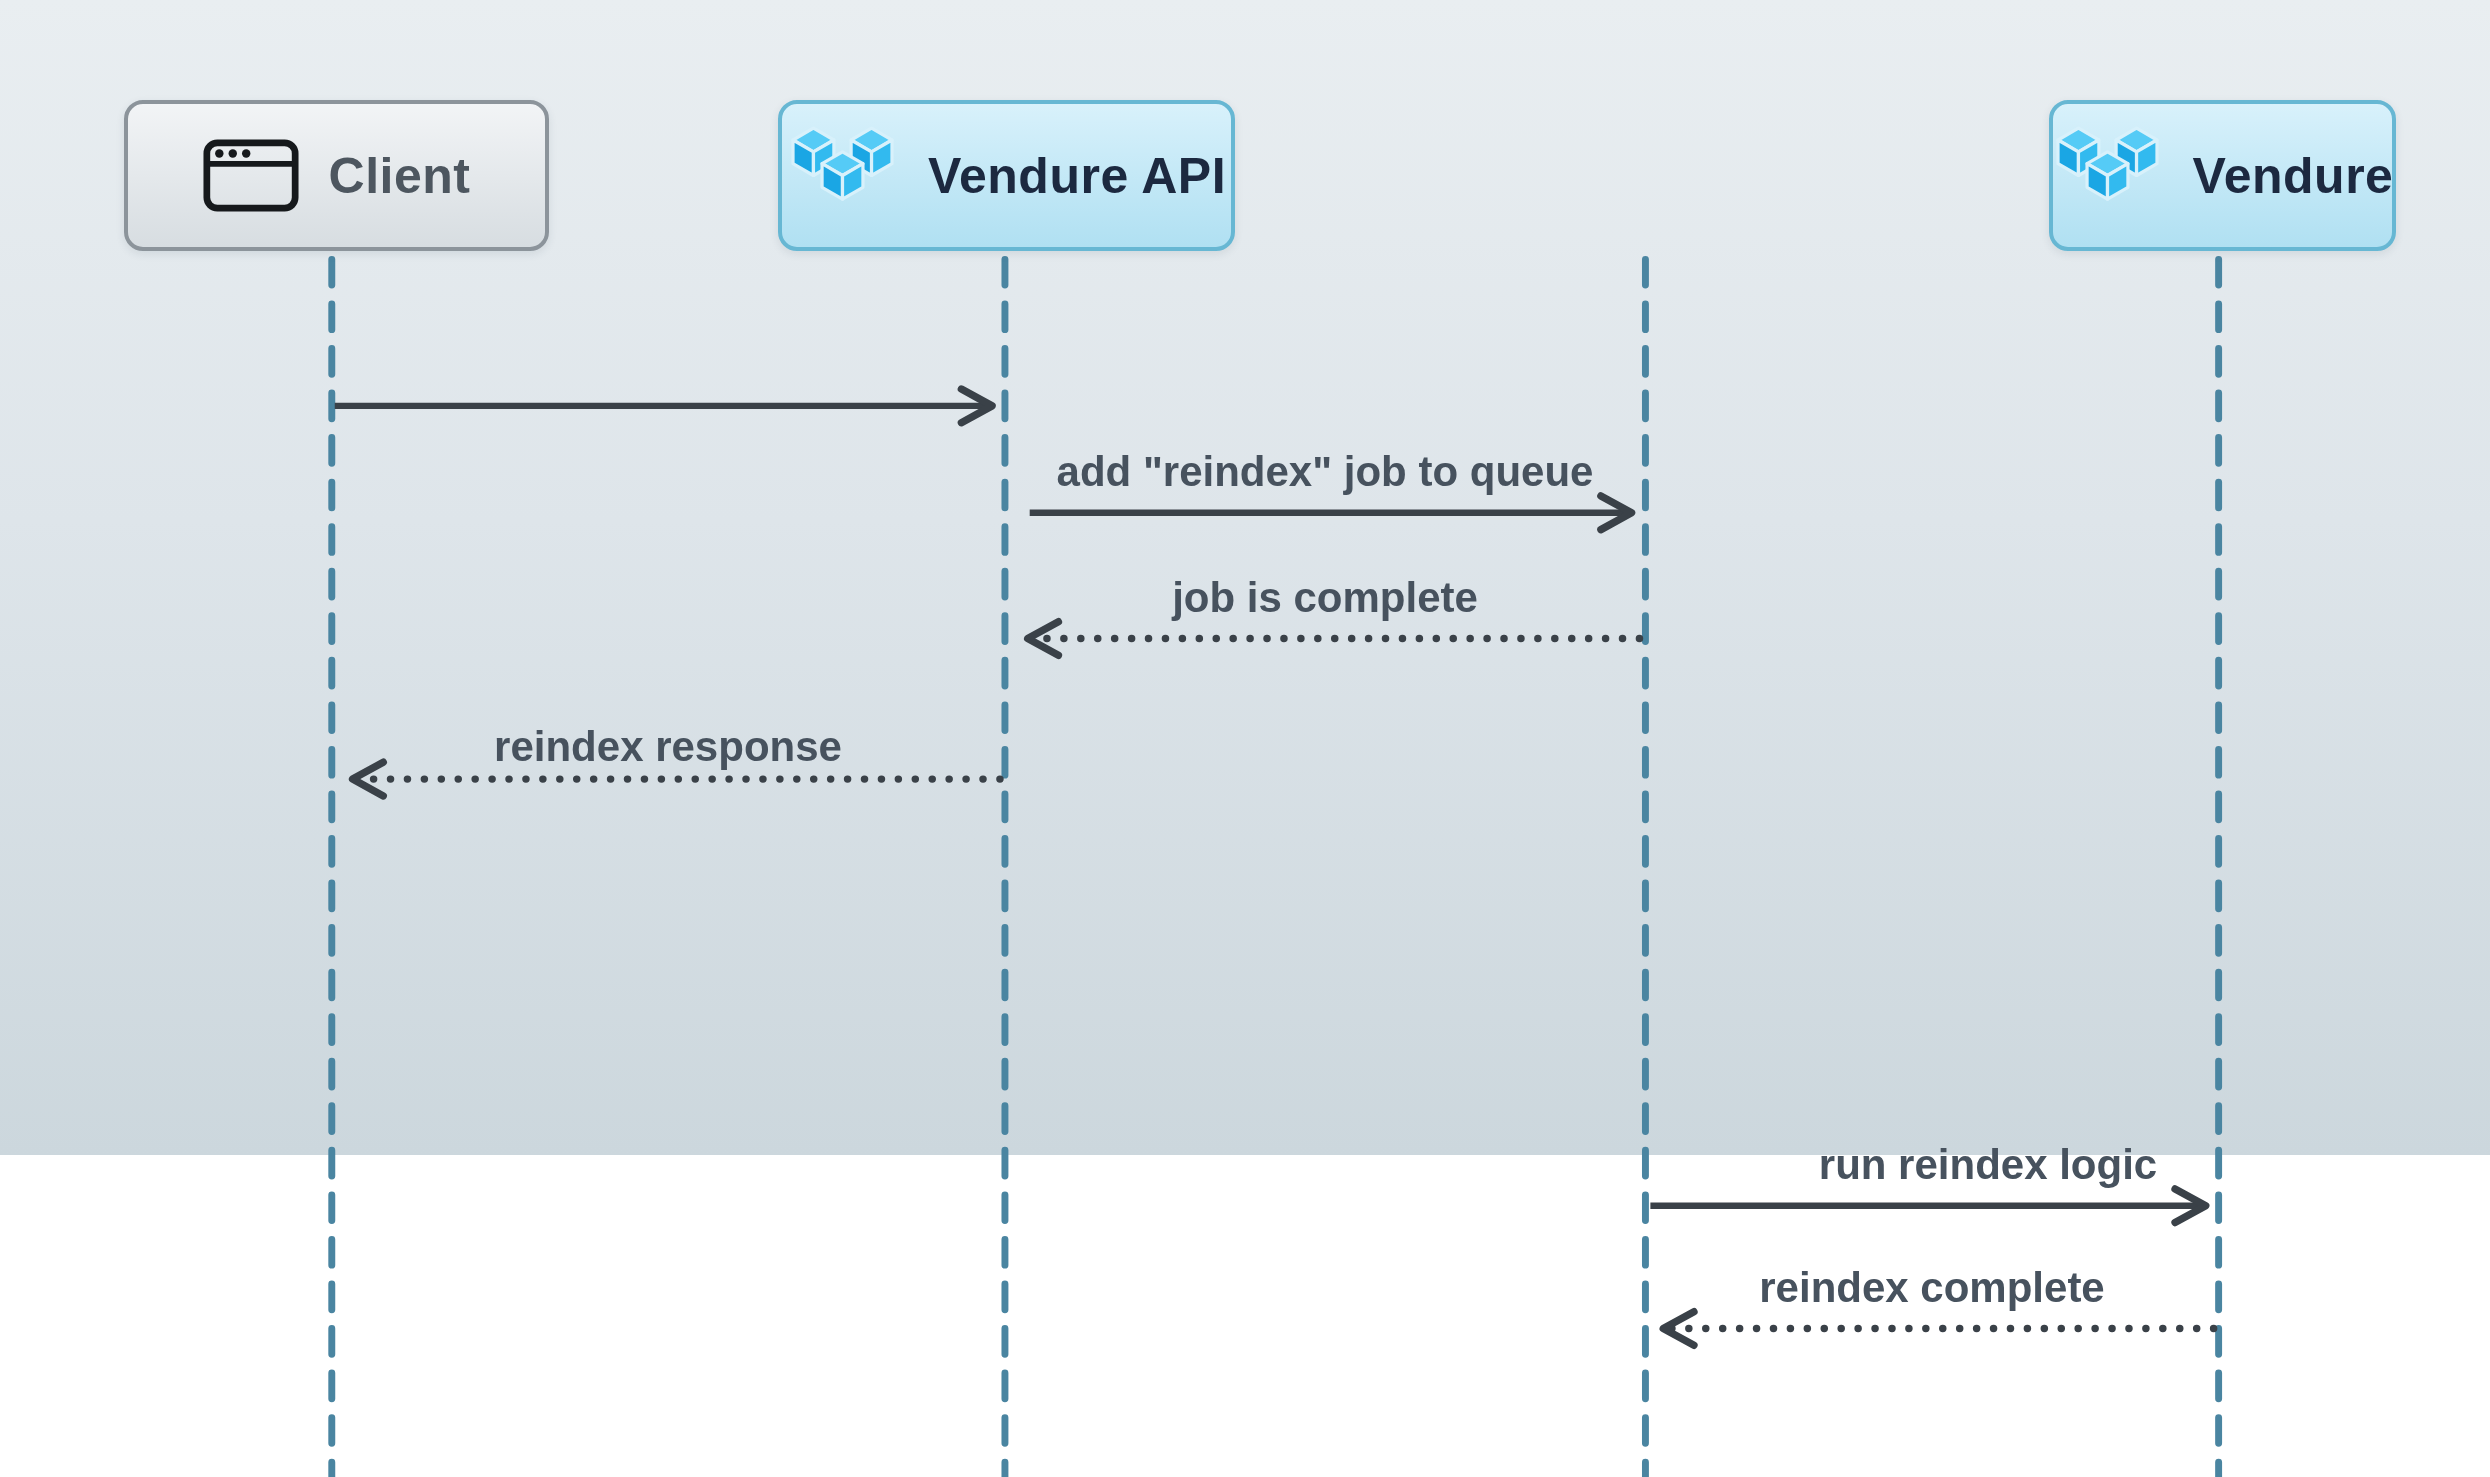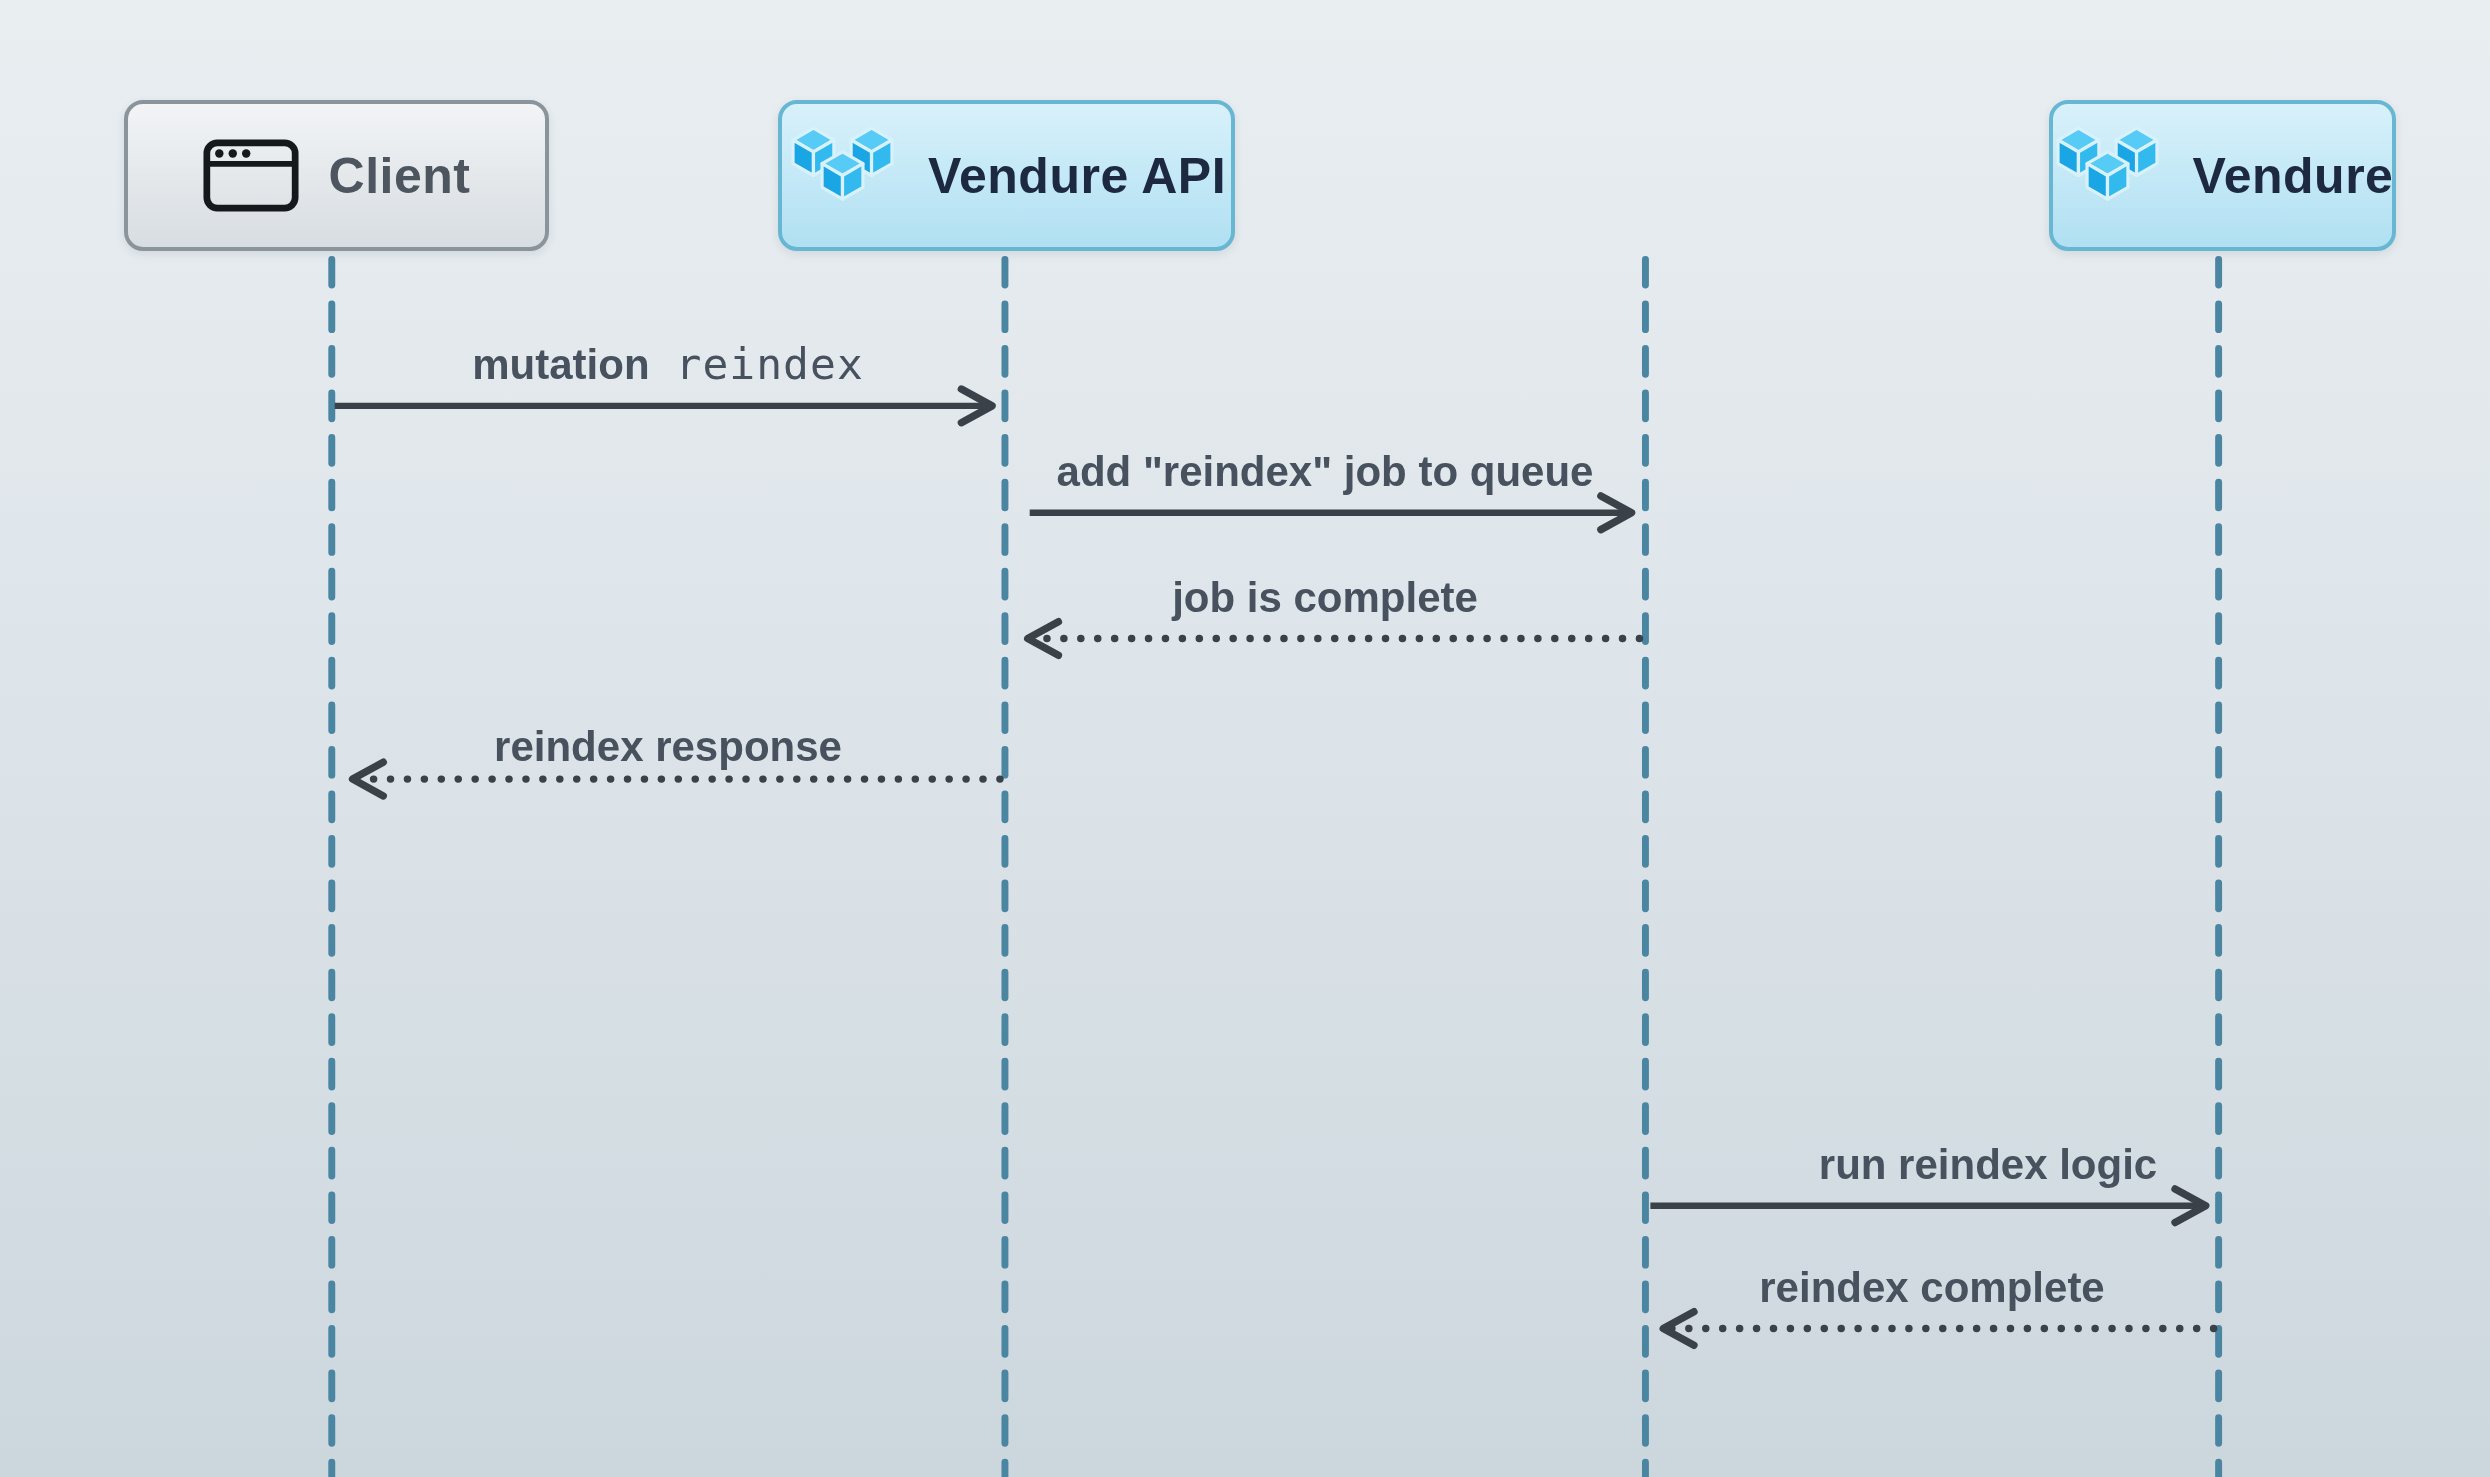--- a/index.html
+++ b/index.html
@@ -2,21 +2,21 @@
 <html><head>
 <meta charset="utf-8">
 <style>
   html,body{margin:0;padding:0;}
   body{
     width:2491px;height:1477px;
     font-family:"Liberation Sans",sans-serif;
     overflow:hidden;
   }
   .stage{
-    position:relative;width:2491px;height:1477px;
+    position:relative;width:2491px;height:1155px;
     background:linear-gradient(180deg,#e9eef1 0%,#dee5ea 45%,#ccd7dd 100%);
   }
   .lines-layer{position:absolute;left:0;top:0;}
   .participant{
     position:absolute;top:100px;height:151px;box-sizing:border-box;
     border-radius:19px;display:flex;align-items:center;justify-content:center;
     gap:30px;box-shadow:0 3px 8px rgba(40,60,80,0.10);
   }
   .participant .plabel{font-weight:700;font-size:50px;letter-spacing:0.5px;}
   .p-client{
@@ -126,23 +126,20 @@
         <g transform="translate(50,46)">
           <polygon points="0,-22 19,-11 0,0 -19,-11" fill="#55cbf6"></polygon>
           <polygon points="-19,-11 0,0 0,22 -19,11" fill="#1aa6e4"></polygon>
           <polygon points="19,-11 0,0 0,22 19,11" fill="#32baef"></polygon>
         </g>
       </g>
     </svg>
     <span class="plabel">Vendure</span>
   </div>
 
-  <div class="msg" style="left:668px;top:343px;">
-    <span>mutation</span><span class="code">reindex</span>
-  </div>
   <div class="msg" style="left:1325px;top:451px;">add "reindex" job to queue</div>
   <div class="msg" style="left:1325px;top:577px;">job is complete</div>
   <div class="msg" style="left:668px;top:718px;margin-top:8px;">reindex response</div>
   <div class="msg" style="left:1988px;top:1144px;">run reindex logic</div>
   <div class="msg" style="left:1932px;top:1267px;">reindex complete</div>
 
 </div>
 
 
 </body></html>

